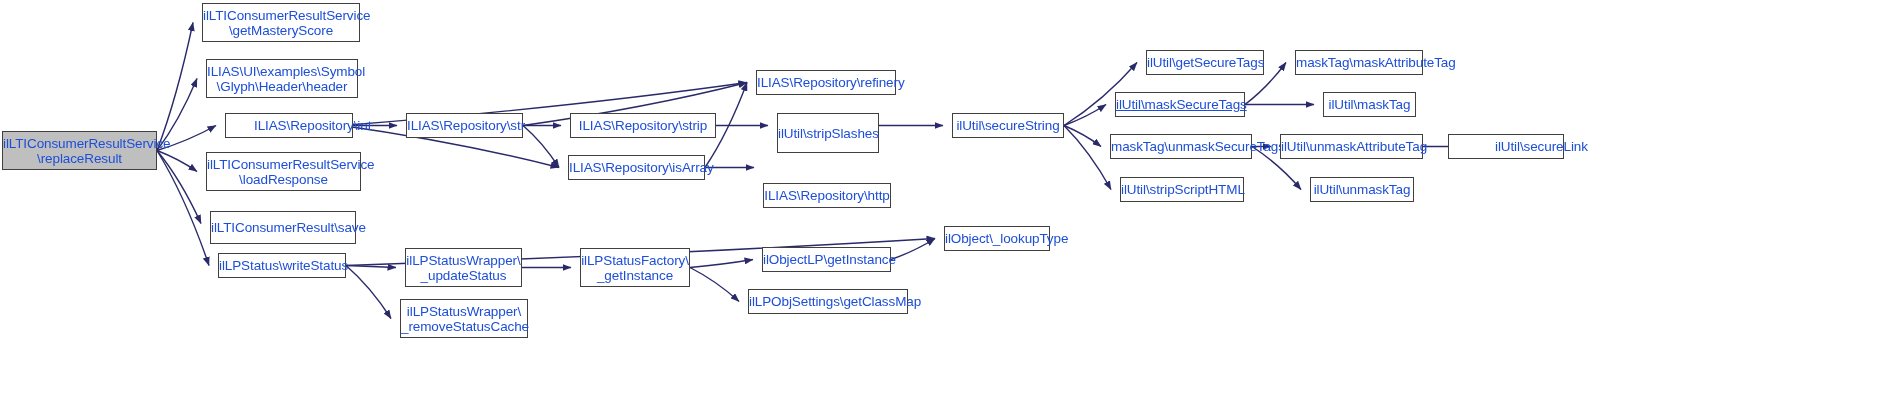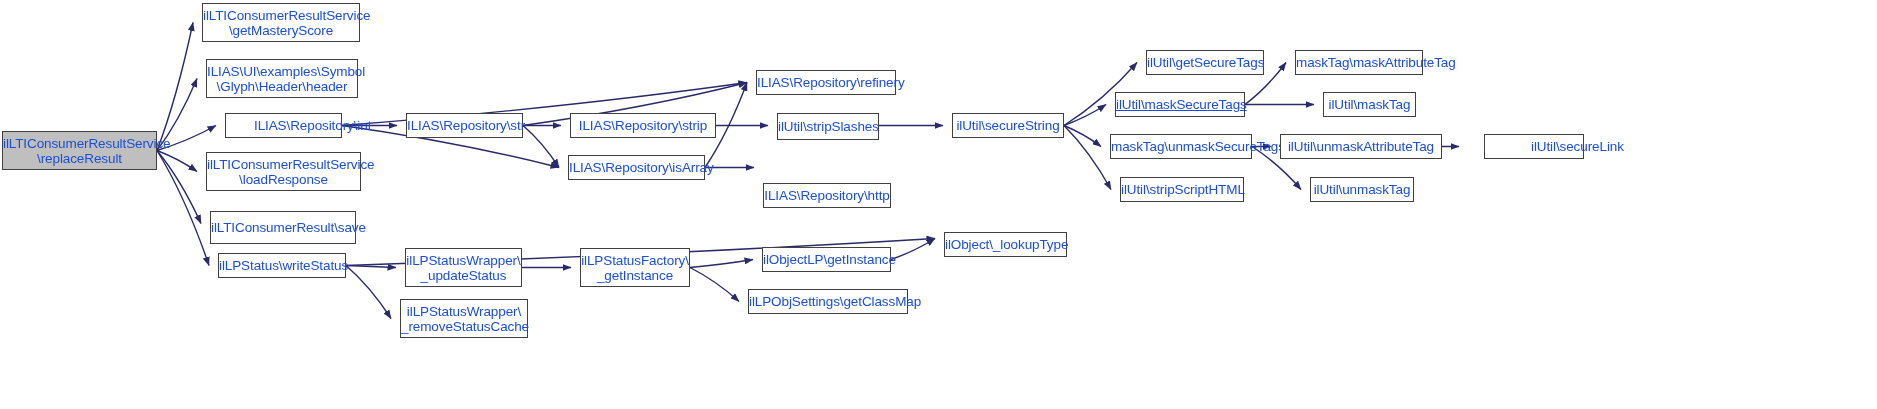--- a/index.html
+++ b/index.html
@@ -95,44 +95,44 @@
         <path d="M 891 259.5 Q 915.2 250.995 935 238.5" fill="none" stroke="#2a2a6a" stroke-width="1.4" marker-end="url(#arrowhead)"></path>
       </g>
   </svg>
   <div id="node-group">
       <div class="node root" style="left: 2px; top: 131px; width: 155px; height: 39px;"><span class="node-label">ilLTIConsumerResultService
 \replaceResult</span></div>
       <div class="node" style="left: 202px; top: 3px; width: 158px; height: 39px;"><span class="node-label">ilLTIConsumerResultService
 \getMasteryScore</span></div>
       <div class="node" style="left: 206px; top: 59px; width: 152px; height: 39px;"><span class="node-label">ILIAS\UI\examples\Symbol
 \Glyph\Header\header</span></div>
-      <div class="node" style="left: 225px; top: 113px; width: 117px; height: 25px; padding-left: 28px;"><span class="node-label">ILIAS\Repository\int</span></div>
+      <div class="node" style="left: 225px; top: 113px; width: 128px; height: 25px; padding-left: 28px;"><span class="node-label">ILIAS\Repository\int</span></div>
       <div class="node" style="left: 206px; top: 152px; width: 155px; height: 39px;"><span class="node-label">ilLTIConsumerResultService
 \loadResponse</span></div>
       <div class="node" style="left: 210px; top: 211px; width: 146px; height: 33px;"><span class="node-label">ilLTIConsumerResult\save</span></div>
       <div class="node" style="left: 218px; top: 253px; width: 128px; height: 25px;"><span class="node-label">ilLPStatus\writeStatus</span></div>
       <div class="node" style="left: 406px; top: 113px; width: 117px; height: 25px;"><span class="node-label">ILIAS\Repository\str</span></div>
       <div class="node" style="left: 405px; top: 248px; width: 117px; height: 39px;"><span class="node-label">ilLPStatusWrapper\
 _updateStatus</span></div>
       <div class="node" style="left: 400px; top: 299px; width: 128px; height: 39px;"><span class="node-label">ilLPStatusWrapper\
 _removeStatusCache</span></div>
       <div class="node" style="left: 570px; top: 113px; width: 146px; height: 25px;"><span class="node-label">ILIAS\Repository\strip</span></div>
       <div class="node" style="left: 568px; top: 155px; width: 137px; height: 25px;"><span class="node-label">ILIAS\Repository\isArray</span></div>
       <div class="node" style="left: 580px; top: 248px; width: 110px; height: 39px;"><span class="node-label">ilLPStatusFactory\
 _getInstance</span></div>
       <div class="node" style="left: 756px; top: 70px; width: 140px; height: 25px;"><span class="node-label">ILIAS\Repository\refinery</span></div>
-      <div class="node" style="left: 777px; top: 113px; width: 102px; height: 27px;"><span class="node-label">ilUtil\stripSlashes</span></div>
+      <div class="node" style="left: 777px; top: 113px; width: 102px; height: 40px;"><span class="node-label">ilUtil\stripSlashes</span></div>
       <div class="node" style="left: 763px; top: 155px; width: 128px; height: 25px; margin-top: 28px;"><span class="node-label">ILIAS\Repository\http</span></div>
       <div class="node" style="left: 762px; top: 247px; width: 129px; height: 25px;"><span class="node-label">ilObjectLP\getInstance</span></div>
       <div class="node" style="left: 748px; top: 289px; width: 160px; height: 25px;"><span class="node-label">ilLPObjSettings\getClassMap</span></div>
       <div class="node" style="left: 952px; top: 113px; width: 112px; height: 25px;"><span class="node-label">ilUtil\secureString</span></div>
-      <div class="node" style="left: 944px; top: 232px; width: 123px; height: 25px;"><span class="node-label">ilObject\_lookupType</span></div>
+      <div class="node" style="left: 944px; top: 226px; width: 106px; height: 25px;"><span class="node-label">ilObject\_lookupType</span></div>
       <div class="node" style="left: 1146px; top: 50px; width: 118px; height: 25px;"><span class="node-label">ilUtil\getSecureTags</span></div>
       <div class="node" style="left: 1115px; top: 92px; width: 130px; height: 25px; text-decoration: underline;"><span class="node-label">ilUtil\maskSecureTags</span></div>
       <div class="node" style="left: 1110px; top: 134px; width: 142px; height: 25px;"><span class="node-label">maskTag\unmaskSecureTags</span></div>
       <div class="node" style="left: 1120px; top: 177px; width: 124px; height: 25px;"><span class="node-label">ilUtil\stripScriptHTML</span></div>
       <div class="node" style="left: 1295px; top: 50px; width: 128px; height: 25px;"><span class="node-label">maskTag\maskAttributeTag</span></div>
       <div class="node" style="left: 1323px; top: 92px; width: 93px; height: 25px;"><span class="node-label">ilUtil\maskTag</span></div>
-      <div class="node" style="left: 1280px; top: 134px; width: 162px; height: 25px;"><span class="node-label">ilUtil\unmaskAttributeTag</span></div>
+      <div class="node" style="left: 1280px; top: 134px; width: 143px; height: 25px;"><span class="node-label">ilUtil\unmaskAttributeTag</span></div>
       <div class="node" style="left: 1310px; top: 177px; width: 104px; height: 25px;"><span class="node-label">ilUtil\unmaskTag</span></div>
-      <div class="node" style="left: 1484px; top: 134px; width: 100px; height: 25px; padding-left: 46px;"><span class="node-label">ilUtil\secureLink</span></div>
+      <div class="node" style="left: 1448px; top: 134px; width: 116px; height: 25px; padding-left: 46px;"><span class="node-label">ilUtil\secureLink</span></div>
     </div>
 </div>
 
 </body></html>

